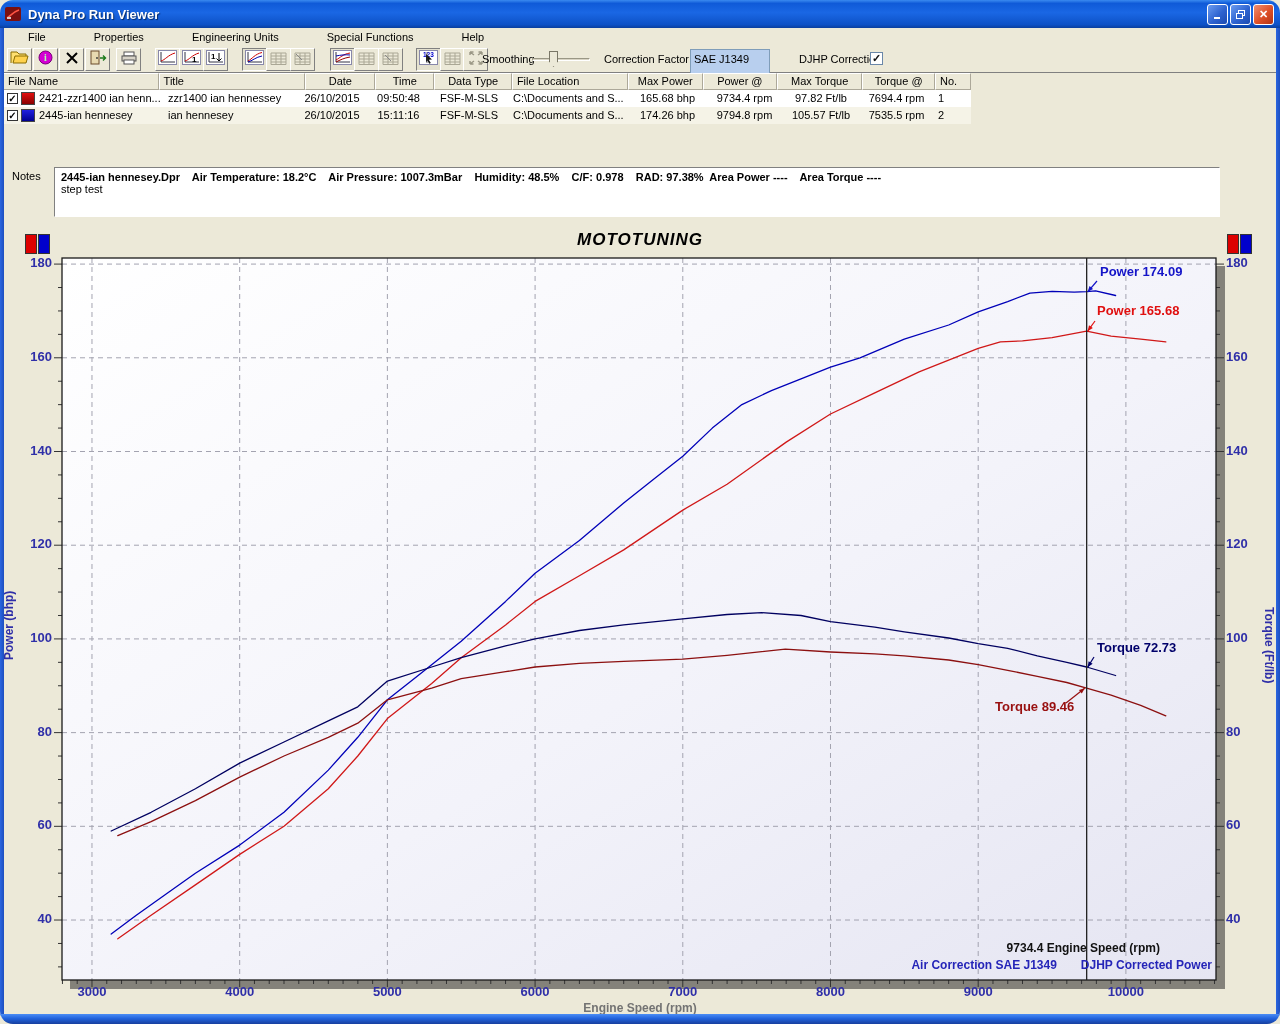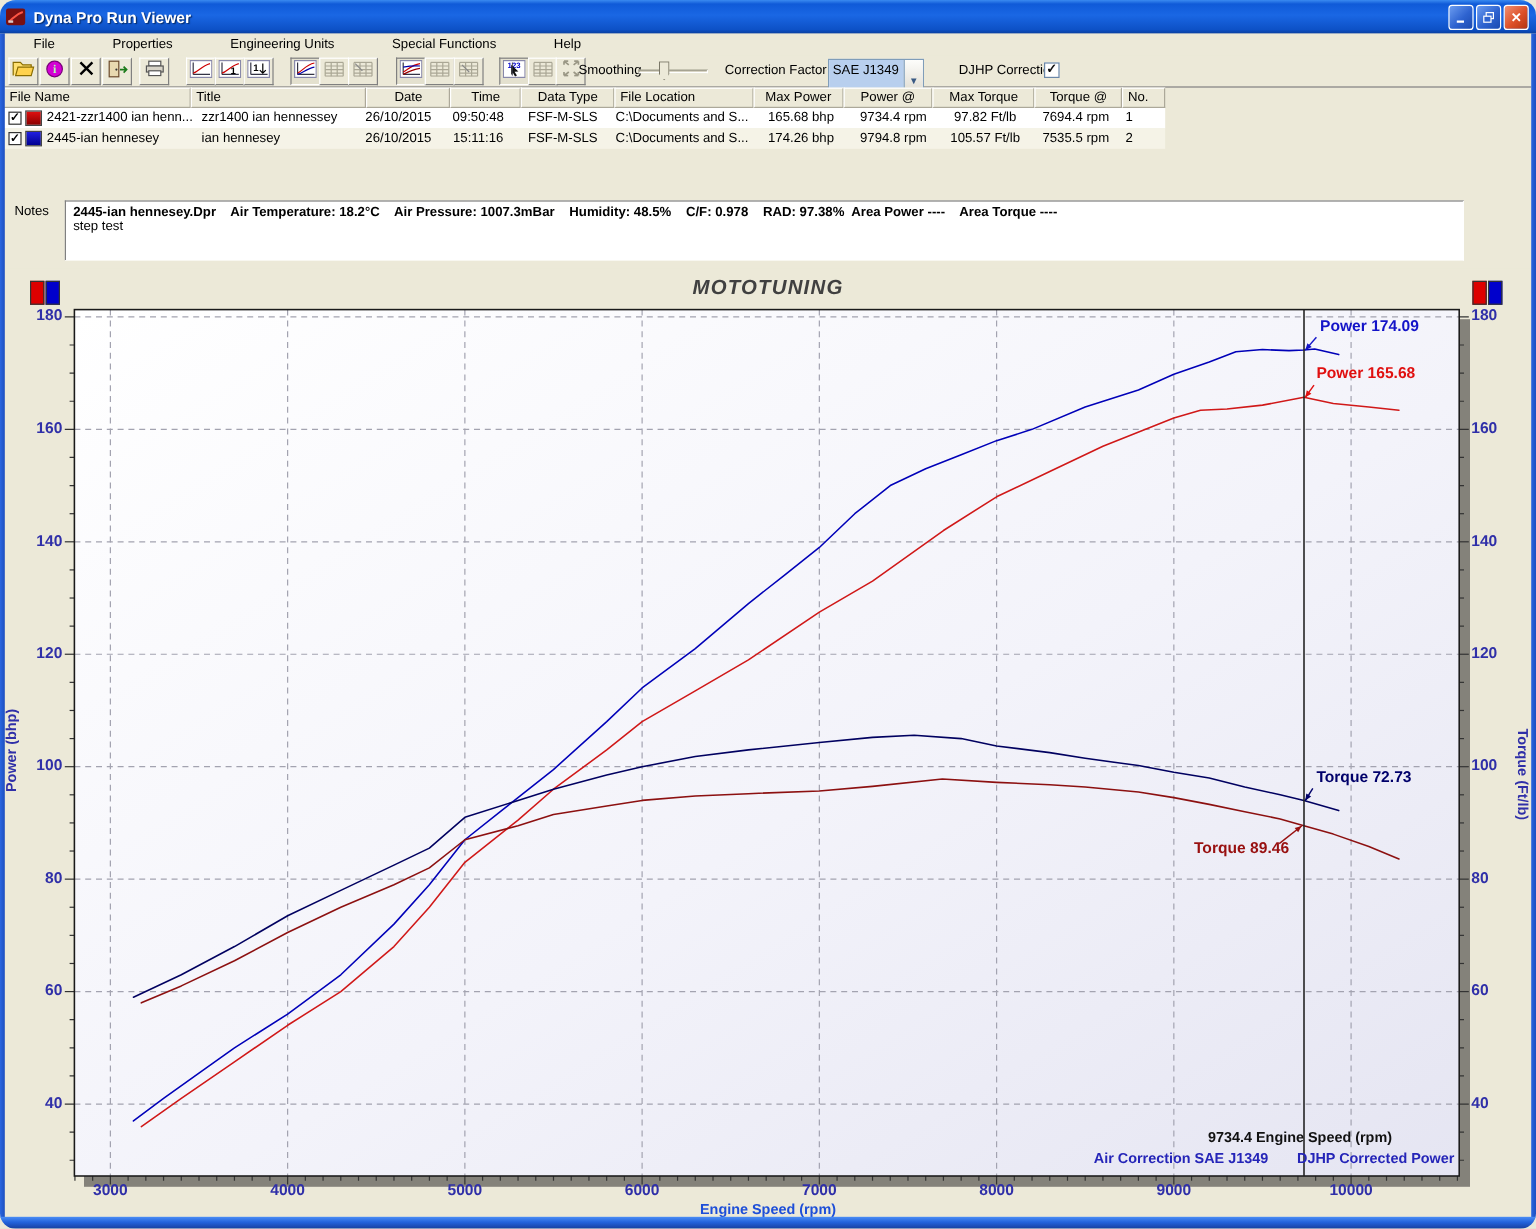--- a/index.html
+++ b/index.html
@@ -34,21 +34,21 @@
     border-top:1px solid #fff; border-left:1px solid #fff; border-right:1px solid #808080;
     border-bottom:1px solid #808080; display:flex; align-items:center; justify-content:center; }
   .tbtn.pressed { border-top:1px solid #808080; border-left:1px solid #808080;
     border-right:1px solid #fff; border-bottom:1px solid #fff; background:#e4e1cf; }
   .tlabel { position:absolute; font-size:11px; color:#000; top:7px; }
   .slider-track { position:absolute; left:528px; top:12px; width:58px; height:3px;
     border:1px solid #9a9785; border-bottom-color:#fff; border-right-color:#fff; background:#d8d4c4; }
   .slider-thumb { position:absolute; left:545px; top:5px; width:9px; height:16px; background:#ece9d8;
     border:1px solid #7a7767; clip-path:polygon(0 0,100% 0,100% 65%,50% 100%,0 65%); }
   .combo { position:absolute; left:686px; top:3px; width:80px; height:36px; background:#fff;
-    border:1px solid #7f9db9; display:flex; }
+    border:1px solid #7f9db9; display:flex;flex-direction:column; }
   .combo .val { flex:1; background:#b8cfee; font-size:11px; padding:3px 2px 0 3px; color:#000; white-space:nowrap; overflow:hidden; }
   .combo .btn { width:16px; background:linear-gradient(180deg,#fdfdfb,#d8d4c8); border-left:1px solid #7f9db9;
     display:flex; align-items:center; justify-content:center; font-size:8px; color:#3a5a84; }
   .chk { position:absolute; width:13px; height:13px; background:#fff; border:1px solid #6a87a8;
     font-size:11px; line-height:11px; font-weight:bold; color:#111; text-align:center; }
 
   
   .listview { position:absolute; left:3px; top:73px; width:968px; }
   .lheader { display:flex; height:17px; font-size:11px; }
   .hcell { background:#ece9d8; border-top:1px solid #fff; border-left:1px solid #fff;
@@ -66,32 +66,32 @@
   .noteslabel { position:absolute; left:12px; top:170px; font-size:11px; color:#000; }
   .notesbox { position:absolute; left:54px; top:167px; width:1166px; height:50px; background:#fff;
     border:1px solid #808080; border-bottom-color:#fff; border-right-color:#fff; padding:3px 6px; }
   .notesline1 { font-size:11px; font-weight:bold; white-space:pre; }
   .notesline2 { font-size:11px; white-space:pre; }
 
   
   #chartpanel { position:absolute; left:4px; top:224px; width:1272px; height:790px; background:#ece9d8; }
   #plot { position:absolute; left:0; top:224px; width:1280px; height:792px; }
   .charttitle { position:absolute; left:0; top:230px; width:1280px; text-align:center;
-    font-size:17px; font-weight:bold; font-style:italic; letter-spacing:1px; color:#404040; }
+    font-size:17px; font-weight:bold; font-style:italic; letter-spacing:1px; color:#000000; }
   .sw { position:absolute; width:12px; height:20px; border:1px solid #333; }
   .tick-x { position:absolute; width:60px; text-align:center; font-size:13px; font-weight:bold; color:#2f2fa8; }
   .tick-yl { position:absolute; left:8px; width:44px; text-align:right; font-size:13px; font-weight:bold; color:#2f2fa8; }
   .tick-yr { position:absolute; left:1226px; width:44px; text-align:left; font-size:13px; font-weight:bold; color:#2f2fa8; }
   .yaxis-title-left { position:absolute; left:2px; top:555px; width:16px; height:140px;
     writing-mode:vertical-rl; transform:rotate(180deg); text-align:center;
     font-size:12px; font-weight:bold; color:#2f2fa8; }
   .yaxis-title-right { position:absolute; left:1260px; top:570px; width:16px; height:150px;
     writing-mode:vertical-rl; text-align:center; font-size:12px; font-weight:bold; color:#2f2fa8; }
   .xaxis-title { position:absolute; left:0; top:1001px; width:1280px; text-align:center;
-    font-size:12px; font-weight:bold; color:#1d4ed8; }
+    font-size:12px; font-weight:bold; color:#737373; }
   .cursor-readout { position:absolute; font-size:13px; font-weight:bold; white-space:nowrap; }
   .cursor-rpm { position:absolute; left:940px; top:941px; width:220px; text-align:right;
     font-size:12px; font-weight:bold; color:#111; }
   .chart-footer { position:absolute; left:700px; top:958px; width:512px; display:flex;
     justify-content:flex-end; gap:24px; font-size:12px; font-weight:bold; color:#2525b8; }
 </style>
 </head>
 <body>
 
 <div id="win">

